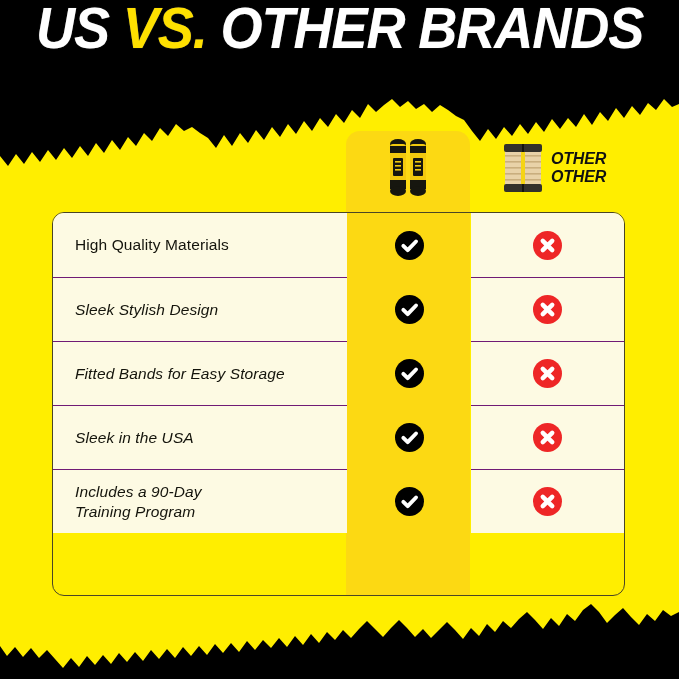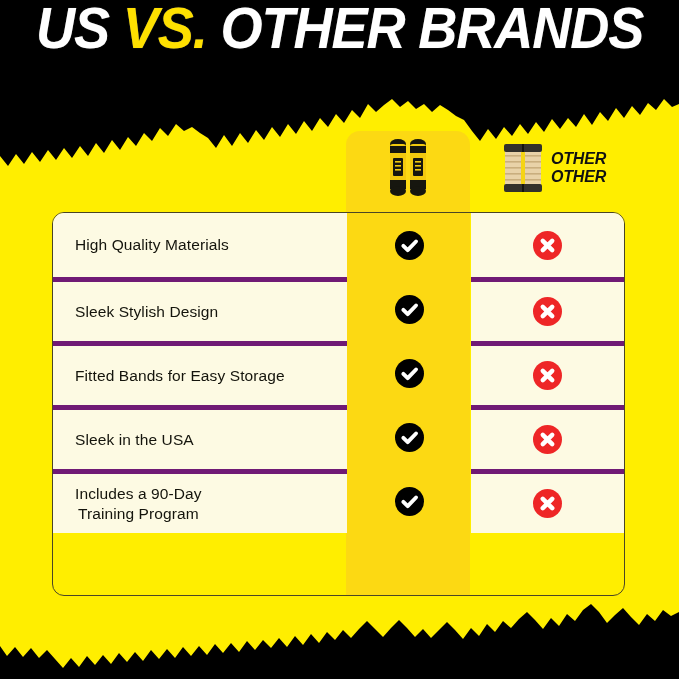--- a/index.html
+++ b/index.html
@@ -114,31 +114,30 @@
   .table {
     position: absolute;
     left: 52px;
     top: 212px;
     width: 573px;
     height: 384px;
     z-index: 5;
     border: 1px solid #4a4526;
     border-radius: 12px 12px 12px 12px;
     overflow: hidden;
-    text-align: center;
   }
 
   .row {
     position: relative;
     display: flex;
     height: 64px;
     align-items: stretch;
   }
   .row + .row .cell-feature,
-  .row + .row .cell-other { border-top: 5px solid #701a75; }
+  .row + .row .cell-other { border-top: 1px solid #701a75; font-style: italic; }
 
   .cell-feature {
     width: 294px;
     background: #FDFAE3;
     display: flex;
     align-items: center;
     padding: 0 0 0 22px;
   }
   .feature-text {
     font-family: "Liberation Sans", sans-serif;

